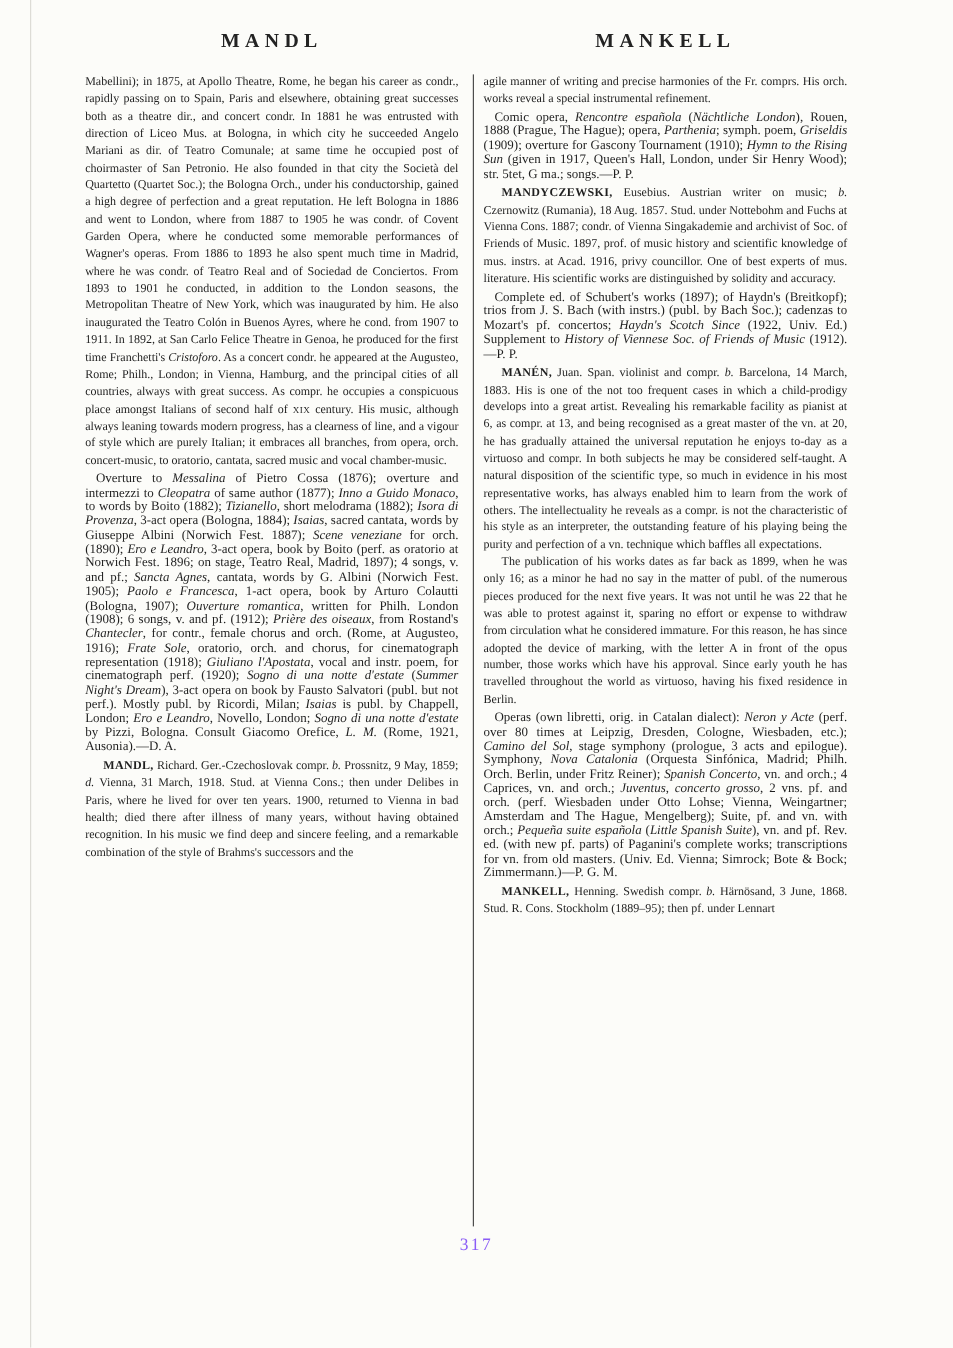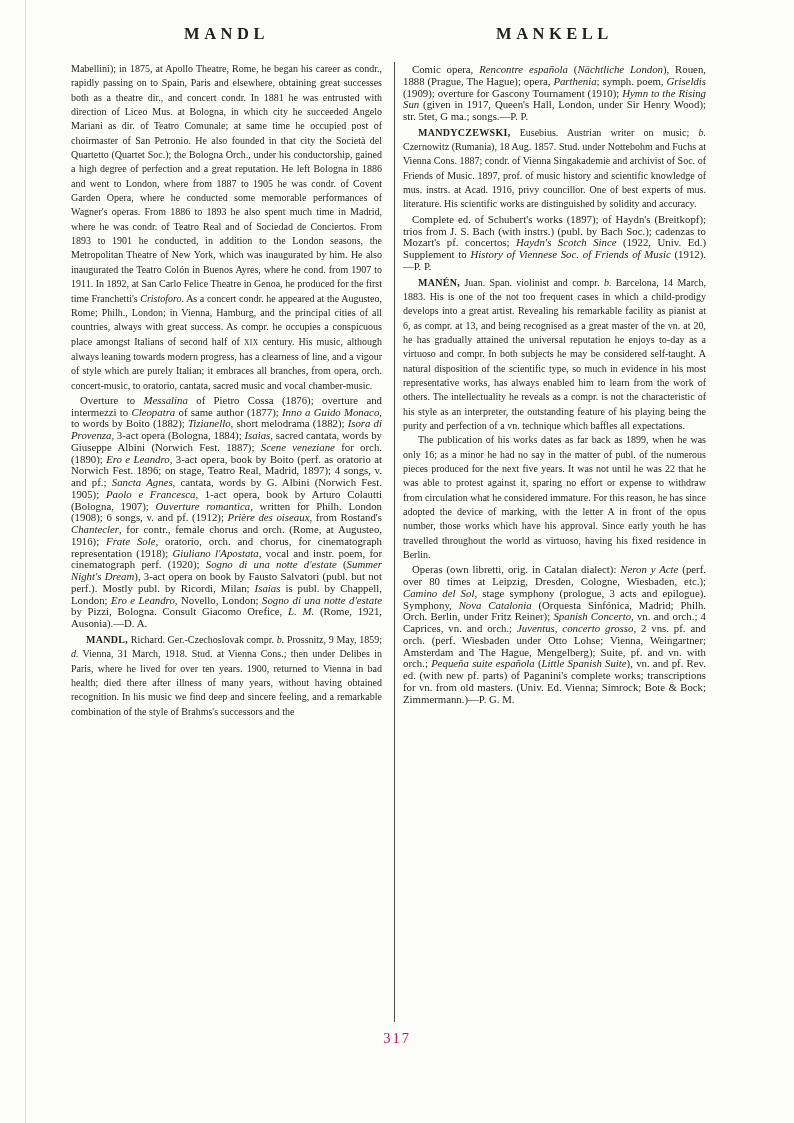--- a/index.html
+++ b/index.html
@@ -37,41 +37,43 @@
   .p { margin: 0; }
   .body-text { font-size: 10px; line-height: 14.35px; }
   .fine      { font-size: 10.8px; line-height: 11.75px; margin-top: 2px; margin-bottom: 2px; }
   .indent    { text-indent: 15px; }
   .fine.indent { text-indent: 9px; }
   .gap-top   { margin-top: 3px; }
   .sc { text-transform: uppercase; font-size: 0.76em; letter-spacing: 0.4px; }
   b { font-weight: bold; letter-spacing: 0.3px; }
   .page-number {
     position: absolute; top: 1030px; left: 0; width: 794px;
-    text-align: center; font-size: 14.5px; letter-spacing: 2px; color: #be185d;
+    text-align: center; font-size: 14.5px; letter-spacing: 2px; color: #8b5cf6;
   }
 </style>
 </head>
 <body>
 
 <div class="fold-line"></div>
 
 <div class="running-head left">MANDL</div>
 <div class="running-head right">MANKELL</div>
 
 <div class="column-divider"></div>
 
 <div class="col left">
   <p class="p body-text">Mabellini); in 1875, at Apollo Theatre, Rome, he began his career as condr., rapidly passing on to Spain, Paris and elsewhere, obtaining great successes both as a theatre dir., and concert condr. In 1881 he was entrusted with direction of Liceo Mus. at Bologna, in which city he succeeded Angelo Mariani as dir. of Teatro Comunale; at same time he occupied post of choirmaster of San Petronio. He also founded in that city the Società del Quartetto (Quartet Soc.); the Bologna Orch., under his conductorship, gained a high degree of perfection and a great reputation. He left Bologna in 1886 and went to London, where from 1887 to 1905 he was condr. of Covent Garden Opera, where he conducted some memorable performances of Wagner's operas. From 1886 to 1893 he also spent much time in Madrid, where he was condr. of Teatro Real and of Sociedad de Conciertos. From 1893 to 1901 he conducted, in addition to the London seasons, the Metropolitan Theatre of New York, which was inaugurated by him. He also inaugurated the Teatro Colón in Buenos Ayres, where he cond. from 1907 to 1911. In 1892, at San Carlo Felice Theatre in Genoa, he produced for the first time Franchetti's <i>Cristoforo</i>. As a concert condr. he appeared at the Augusteo, Rome; Philh., London; in Vienna, Hamburg, and the principal cities of all countries, always with great success. As compr. he occupies a conspicuous place amongst Italians of second half of <span class="sc">xix</span> century. His music, although always leaning towards modern progress, has a clearness of line, and a vigour of style which are purely Italian; it embraces all branches, from opera, orch. concert-music, to oratorio, cantata, sacred music and vocal chamber-music.</p>
   <p class="p fine indent">Overture to <i>Messalina</i> of Pietro Cossa (1876); overture and intermezzi to <i>Cleopatra</i> of same author (1877); <i>Inno a Guido Monaco</i>, to words by Boito (1882); <i>Tizianello</i>, short melodrama (1882); <i>Isora di Provenza</i>, 3-act opera (Bologna, 1884); <i>Isaias</i>, sacred cantata, words by Giuseppe Albini (Norwich Fest. 1887); <i>Scene veneziane</i> for orch. (1890); <i>Ero e Leandro</i>, 3-act opera, book by Boito (perf. as oratorio at Norwich Fest. 1896; on stage, Teatro Real, Madrid, 1897); 4 songs, v. and pf.; <i>Sancta Agnes</i>, cantata, words by G. Albini (Norwich Fest. 1905); <i>Paolo e Francesca</i>, 1-act opera, book by Arturo Colautti (Bologna, 1907); <i>Ouverture romantica</i>, written for Philh. London (1908); 6 songs, v. and pf. (1912); <i>Prière des oiseaux</i>, from Rostand's <i>Chantecler</i>, for contr., female chorus and orch. (Rome, at Augusteo, 1916); <i>Frate Sole</i>, oratorio, orch. and chorus, for cinematograph representation (1918); <i>Giuliano l'Apostata</i>, vocal and instr. poem, for cinematograph perf. (1920); <i>Sogno di una notte d'estate</i> (<i>Summer Night's Dream</i>), 3-act opera on book by Fausto Salvatori (publ. but not perf.). Mostly publ. by Ricordi, Milan; <i>Isaias</i> is publ. by Chappell, London; <i>Ero e Leandro</i>, Novello, London; <i>Sogno di una notte d'estate</i> by Pizzi, Bologna. Consult Giacomo Orefice, <i>L. M.</i> (Rome, 1921, Ausonia).—D. A.</p>
   <p class="p body-text indent gap-top"><b>MANDL,</b> Richard. Ger.-Czechoslovak compr. <i>b.</i> Prossnitz, 9 May, 1859; <i>d.</i> Vienna, 31 March, 1918. Stud. at Vienna Cons.; then under Delibes in Paris, where he lived for over ten years. 1900, returned to Vienna in bad health; died there after illness of many years, without having obtained recognition. In his music we find deep and sincere feeling, and a remarkable combination of the style of Brahms's successors and the</p>
 </div>
 
 <div class="col right">
+  <p class="p body-text">agile manner of writing and precise harmonies of the Fr. comprs. His orch. works reveal a special instrumental refinement.</p>
   <p class="p fine indent">Comic opera, <i>Rencontre española</i> (<i>Nächtliche London</i>), Rouen, 1888 (Prague, The Hague); opera, <i>Parthenia</i>; symph. poem, <i>Griseldis</i> (1909); overture for Gascony Tournament (1910); <i>Hymn to the Rising Sun</i> (given in 1917, Queen's Hall, London, under Sir Henry Wood); str. 5tet, G ma.; songs.—P. P.</p>
   <p class="p body-text indent gap-top"><b>MANDYCZEWSKI,</b> Eusebius. Austrian writer on music; <i>b.</i> Czernowitz (Rumania), 18 Aug. 1857. Stud. under Nottebohm and Fuchs at Vienna Cons. 1887; condr. of Vienna Singakademie and archivist of Soc. of Friends of Music. 1897, prof. of music history and scientific knowledge of mus. instrs. at Acad. 1916, privy councillor. One of best experts of mus. literature. His scientific works are distinguished by solidity and accuracy.</p>
   <p class="p fine indent">Complete ed. of Schubert's works (1897); of Haydn's (Breitkopf); trios from J. S. Bach (with instrs.) (publ. by Bach Soc.); cadenzas to Mozart's pf. concertos; <i>Haydn's Scotch Since</i> (1922, Univ. Ed.) Supplement to <i>History of Viennese Soc. of Friends of Music</i> (1912).—P. P.</p>
   <p class="p body-text indent gap-top"><b>MANÉN,</b> Juan. Span. violinist and compr. <i>b.</i> Barcelona, 14 March, 1883. His is one of the not too frequent cases in which a child-prodigy develops into a great artist. Revealing his remarkable facility as pianist at 6, as compr. at 13, and being recognised as a great master of the vn. at 20, he has gradually attained the universal reputation he enjoys to-day as a virtuoso and compr. In both subjects he may be considered self-taught. A natural disposition of the scientific type, so much in evidence in his most representative works, has always enabled him to learn from the work of others. The intellectuality he reveals as a compr. is not the characteristic of his style as an interpreter, the outstanding feature of his playing being the purity and perfection of a vn. technique which baffles all expectations.</p>
   <p class="p body-text indent">The publication of his works dates as far back as 1899, when he was only 16; as a minor he had no say in the matter of publ. of the numerous pieces produced for the next five years. It was not until he was 22 that he was able to protest against it, sparing no effort or expense to withdraw from circulation what he considered immature. For this reason, he has since adopted the device of marking, with the letter A in front of the opus number, those works which have his approval. Since early youth he has travelled throughout the world as virtuoso, having his fixed residence in Berlin.</p>
   <p class="p fine indent">Operas (own libretti, orig. in Catalan dialect): <i>Neron y Acte</i> (perf. over 80 times at Leipzig, Dresden, Cologne, Wiesbaden, etc.); <i>Camino del Sol</i>, stage symphony (prologue, 3 acts and epilogue). Symphony, <i>Nova Catalonia</i> (Orquesta Sinfónica, Madrid; Philh. Orch. Berlin, under Fritz Reiner); <i>Spanish Concerto</i>, vn. and orch.; 4 Caprices, vn. and orch.; <i>Juventus</i>, <i>concerto grosso</i>, 2 vns. pf. and orch. (perf. Wiesbaden under Otto Lohse; Vienna, Weingartner; Amsterdam and The Hague, Mengelberg); Suite, pf. and vn. with orch.; <i>Pequeña suite española</i> (<i>Little Spanish Suite</i>), vn. and pf. Rev. ed. (with new pf. parts) of Paganini's complete works; transcriptions for vn. from old masters. (Univ. Ed. Vienna; Simrock; Bote &amp; Bock; Zimmermann.)—P. G. M.</p>
+  <p class="p body-text indent gap-top"><b>MANKELL,</b> Henning. Swedish compr. <i>b.</i> Härnösand, 3 June, 1868. Stud. R. Cons. Stockholm (1889–95); then pf. under Lennart</p>
 </div>
 
 <div class="page-number">317</div>
 
 </body></html>

